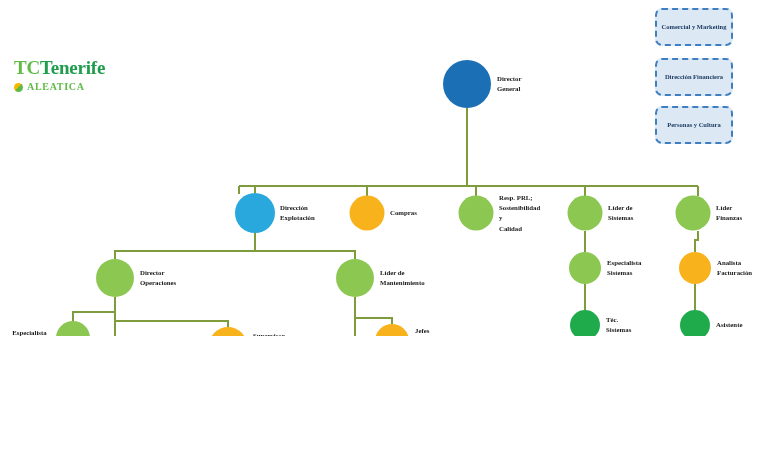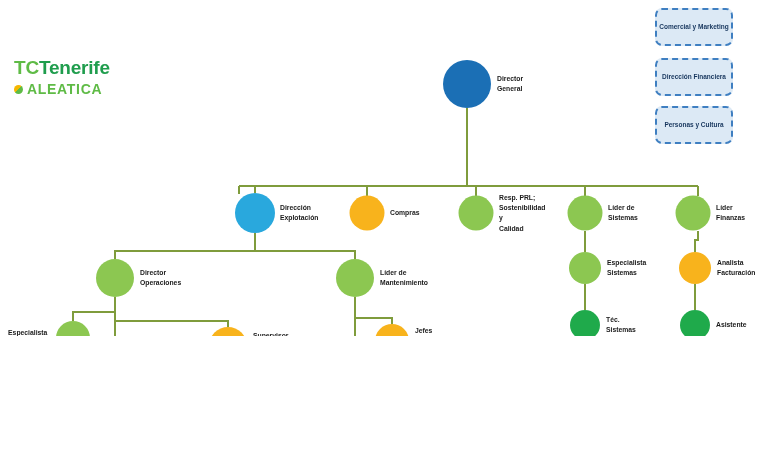--- a/index.html
+++ b/index.html
@@ -5,21 +5,21 @@
   html, body {
     margin: 0;
     padding: 0;
     background: #ffffff;
   }
   #canvas {
     position: relative;
     width: 768px;
     height: 336px;
     background: #ffffff;
-    font-family: Liberation Sans, sans-serif;
+    font-family: Liberation Serif, serif;
     overflow: hidden;
   }
 
   
   #logo {
     position: absolute;
     left: 14px;
     top: 58px;
   }
   #logo-title {
@@ -38,21 +38,21 @@
     margin-top: 5px;
   }
   #logo-mark {
     width: 9px;
     height: 9px;
     border-radius: 50%;
     background: linear-gradient(135deg, #f5b700 0%, #f5b700 45%, #5fbb46 46%, #5fbb46 100%);
     flex: none;
   }
   #logo-sub {
-    font-size: 14px;
+    font-size: 10px;
     font-weight: bold;
     letter-spacing: 0.7px;
     color: #5fbb46;
     line-height: 1;
   }
 
   
   .dashed-box {
     position: absolute;
     width: 78px;

